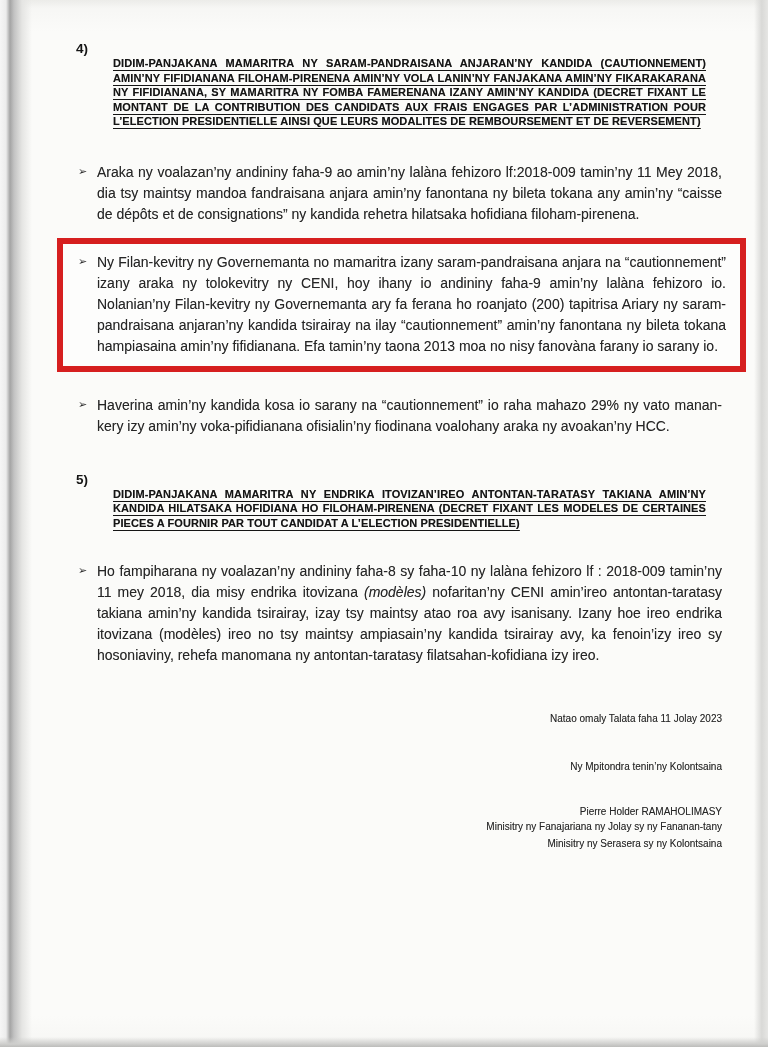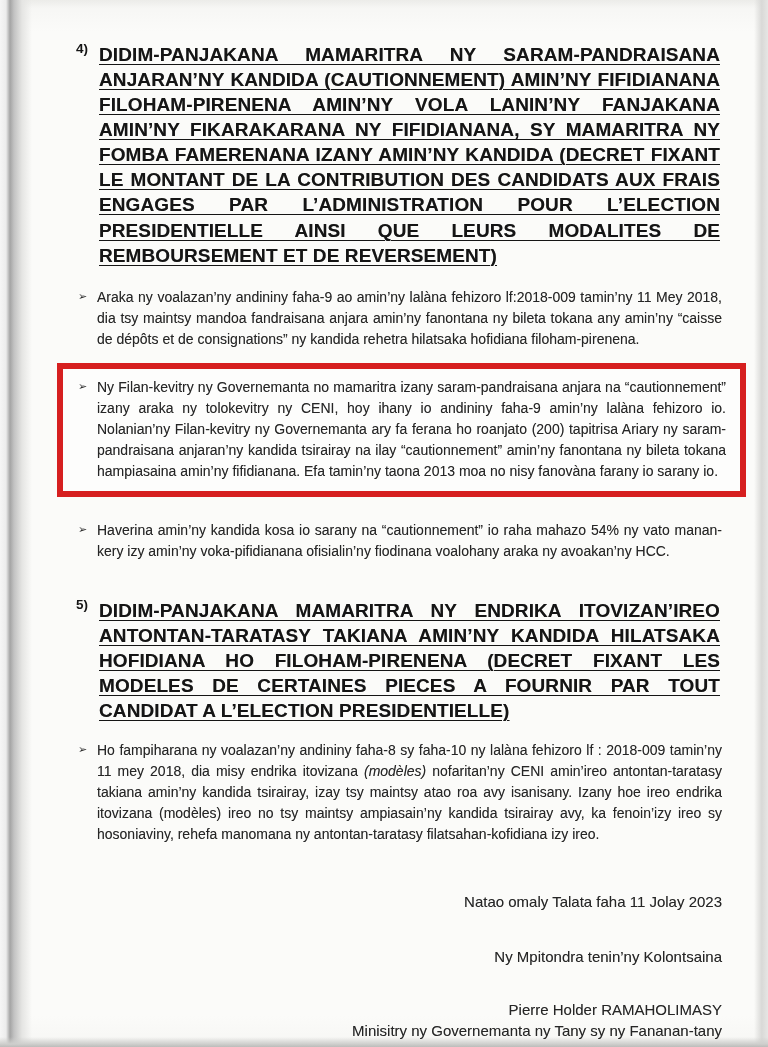--- a/index.html
+++ b/index.html
@@ -41,22 +41,22 @@
 
   .sec-row { display: flex; gap: 5px; }
   .sec-row.s4 { margin-bottom: 17px; }
   .sec-row.s5 { margin-top: 34px; margin-bottom: 15px; }
   .sec-num {
     flex: none; width: 16px;
     font-weight: bold; font-size: 13.5px; line-height: 1.32;
     color: #151515;
   }
   .sec-title {
-    flex: 1; margin: 2px;
-    font-weight: bold; font-size: 19px; line-height: 1.32;
+    flex: 1; margin: 16px;
+    font-weight: bold; font-size: 11px; line-height: 1.32;
     color: #151515;
     text-align: justify;
     text-decoration: underline;
     text-underline-offset: 2.5px;
     text-decoration-thickness: 1.4px;
     letter-spacing: 0.1px;
     text-shadow: 0 0 0.5px rgba(20,20,20,0.45);
   }
 
   .bullet { display: flex; gap: 7px; }
@@ -79,21 +79,21 @@
     margin: 13px -24px 23px -19px;
     padding: 8px 14px 9px 13px;
     background: #fdfdfc;
   }
   .redbox .bullet { margin: 0; }
   .bullet.b3 { margin-bottom: 0; }
 
   .closing {
     margin-top: 46px;
     text-align: right;
-    font-size: 15px;
+    font-size: 10px;
     line-height: 1.45;
     text-shadow: 0 0 0.5px rgba(40,40,40,0.35);
   }
   .closing p { margin: 0; }
   .date-line { margin-bottom: 33px !important; }
   .role-line { margin-bottom: 31px !important; }
   .sig { margin-bottom: 3px; }
   .sig:last-child { margin-bottom: 0; }
 </style>
 </head>
@@ -119,40 +119,40 @@
 
     <div class="redbox" style="border-color: rgb(214, 31, 31);">
       <div class="bullet">
         <span class="arrow">➢</span>
         <p class="para">Ny Filan-kevitry ny Governemanta no mamaritra izany saram-pandraisana anjara na “cautionnement” izany araka ny tolokevitry ny CENI, hoy ihany io andininy faha-9 amin’ny lalàna fehizoro io. Nolanian’ny Filan-kevitry ny Governemanta ary fa ferana ho roanjato (200) tapitrisa Ariary ny saram-pandraisana anjaran’ny kandida tsirairay na ilay “cautionnement” amin’ny fanontana ny bileta tokana hampiasaina amin’ny fifidianana. Efa tamin’ny taona 2013 moa no nisy fanovàna farany io sarany io.</p>
       </div>
     </div>
 
     <div class="bullet b3">
       <span class="arrow">➢</span>
-      <p class="para">Haverina amin’ny kandida kosa io sarany na “cautionnement” io raha mahazo 54% ny vato manan-kery izy amin’ny voka-pifidianana ofisialin’ny fiodinana voalohany araka ny avoakan’ny HCC.</p>
+      <p class="para">Haverina amin’ny kandida kosa io sarany na “cautionnement” io raha mahazo 29% ny vato manan-kery izy amin’ny voka-pifidianana ofisialin’ny fiodinana voalohany araka ny avoakan’ny HCC.</p>
     </div>
 
     <div class="sec-row s5">
       <span class="sec-num">5)</span>
       <h2 class="sec-title">DIDIM-PANJAKANA MAMARITRA NY ENDRIKA ITOVIZAN’IREO ANTONTAN-TARATASY TAKIANA AMIN’NY KANDIDA HILATSAKA HOFIDIANA HO FILOHAM-PIRENENA (DECRET FIXANT LES MODELES DE CERTAINES PIECES A FOURNIR PAR TOUT CANDIDAT A L’ELECTION PRESIDENTIELLE)</h2>
     </div>
 
     <div class="bullet">
       <span class="arrow">➢</span>
       <p class="para"><span>Ho fampiharana ny voalazan’ny andininy faha-8 sy faha-10 ny lalàna fehizoro lf : 2018-009 tamin’ny 11 mey 2018, dia misy endrika itovizana </span><i>(modèles)</i><span> nofaritan’ny CENI amin’ireo antontan-taratasy takiana amin’ny kandida tsirairay, izay tsy maintsy atao roa avy isanisany. Izany hoe ireo endrika itovizana (modèles) ireo no tsy maintsy ampiasain’ny kandida tsirairay avy, ka fenoin’izy ireo sy hosoniaviny, rehefa manomana ny antontan-taratasy filatsahan-kofidiana izy ireo.</span></p>
     </div>
 
     <div class="closing">
       <p class="date-line">Natao omaly Talata faha 11 Jolay 2023</p>
       <p class="role-line">Ny Mpitondra tenin’ny Kolontsaina</p>
 
       <div class="sig">
         <p class="sig-name">Pierre Holder RAMAHOLIMASY</p>
-        <p class="sig-title">Minisitry ny Governemanta ny Tany sy ny Fananan-tany</p>
+        <p class="sig-title">Minisitry ny Fanajariana ny Jolay sy ny Fananan-tany</p>
       </div>
 
       <div class="sig">
         <p class="sig-title">Minisitry ny Serasera sy ny Kolontsaina</p>
       </div>
     </div>
 
   </div>
 </div>
 

